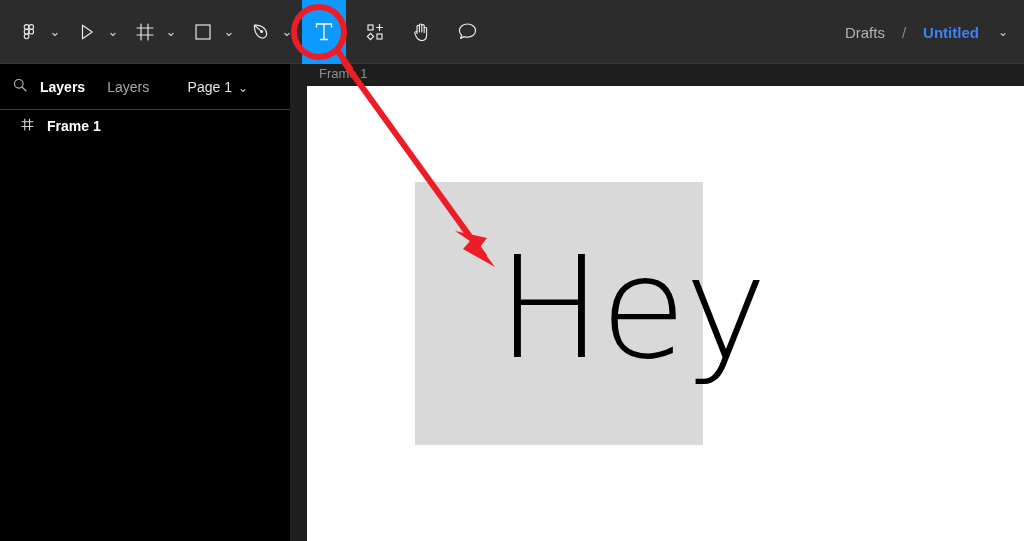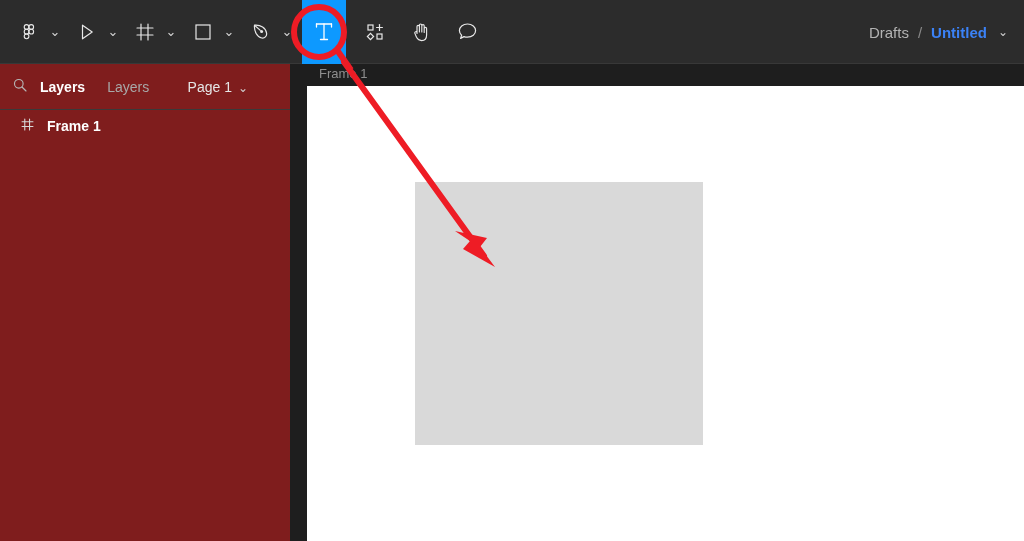--- a/index.html
+++ b/index.html
@@ -68,36 +68,36 @@
   }
 
   
   .breadcrumb {
     position: absolute;
     right: 16px;
     top: 0;
     height: 64px;
     display: flex;
     align-items: center;
-    gap: 9px;
+    gap: 17px;
     font-size: 15px;
   }
   .crumb-drafts { color: #b3b3b3; }
   .crumb-sep { color: #8a8a8a; }
   .crumb-file { color: #3b82f6; font-weight: bold; }
   .crumb-caret { color: #d0d0d0; font-size: 12px; margin-left: 2px; }
 
   
   .sidebar {
     position: absolute;
     left: 0;
     top: 64px;
     width: 290px;
     height: 477px;
-    background: #7f1d1d;
+    background: #000000;
     box-sizing: border-box;
   }
   .sidebar-gutter {
     position: absolute;
     left: 290px;
     top: 64px;
     width: 17px;
     height: 477px;
     background: #1e1e1e;
   }
@@ -364,20 +364,21 @@
     </div>
   </div>
 
   <div class="sidebar-gutter"></div>
 
   <div class="canvas">
     <div class="frame-header-bar"></div>
     <div class="frame-name">Frame 1</div>
 
     <div class="frame-rect"></div>
+    <div class="frame-text">Hey</div>
   </div>
 
   <svg class="annotation-layer" width="1024" height="541" viewBox="0 0 1024 541">
 
     <circle cx="319" cy="32" r="25" fill="none" stroke="#ee1c25" stroke-width="6"></circle>
     <line x1="337" y1="50" x2="351" y2="70" stroke="#ee1c25" stroke-width="6" stroke-linecap="butt"></line>
 
     <line x1="344" y1="62" x2="484" y2="256" stroke="#ee1c25" stroke-width="6" stroke-linecap="round"></line>
     <polygon points="495,267 463,249 470,241 455,231 487,238 480,247" fill="#ee1c25"></polygon>
   </svg>

